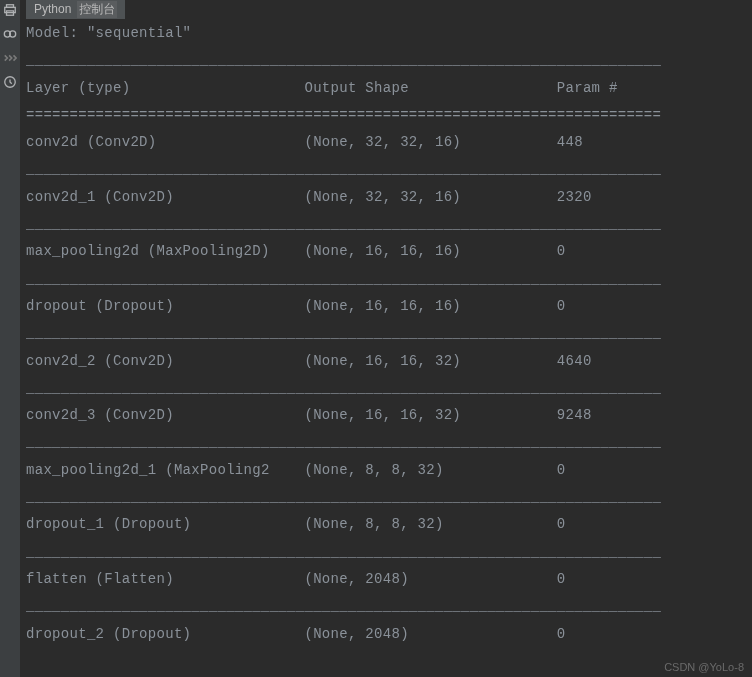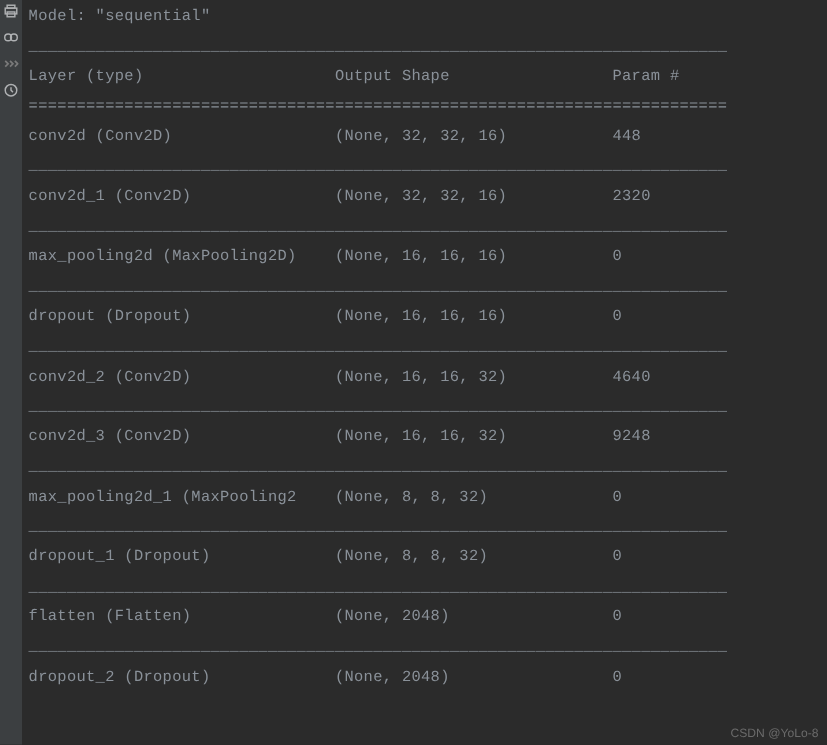--- a/index.html
+++ b/index.html
@@ -102,20 +102,26 @@
   </div>
   <div class="toolbar-icon">
     <svg width="14" height="14" viewBox="0 0 16 16" fill="none" stroke="#afb1b3" stroke-width="1.5">
       <circle cx="8" cy="8" r="6"></circle>
         <path d="M8 5 L8 8 L10 10"></path>
     </svg>
   </div>
 </div>
 
 <div class="main">
+  <div class="tab-bar">
+    <div class="tab">
+      <span>Python</span>
+      <span class="tab-label-cn">控制台</span>
+    </div>
+  </div>
 
   <div class="console-output" id="console-output">Model: "sequential"
 _________________________________________________________________________
 Layer (type)                    Output Shape                 Param #
 =========================================================================
 conv2d (Conv2D)                 (None, 32, 32, 16)           448
 _________________________________________________________________________
 conv2d_1 (Conv2D)               (None, 32, 32, 16)           2320
 _________________________________________________________________________
 max_pooling2d (MaxPooling2D)    (None, 16, 16, 16)           0

